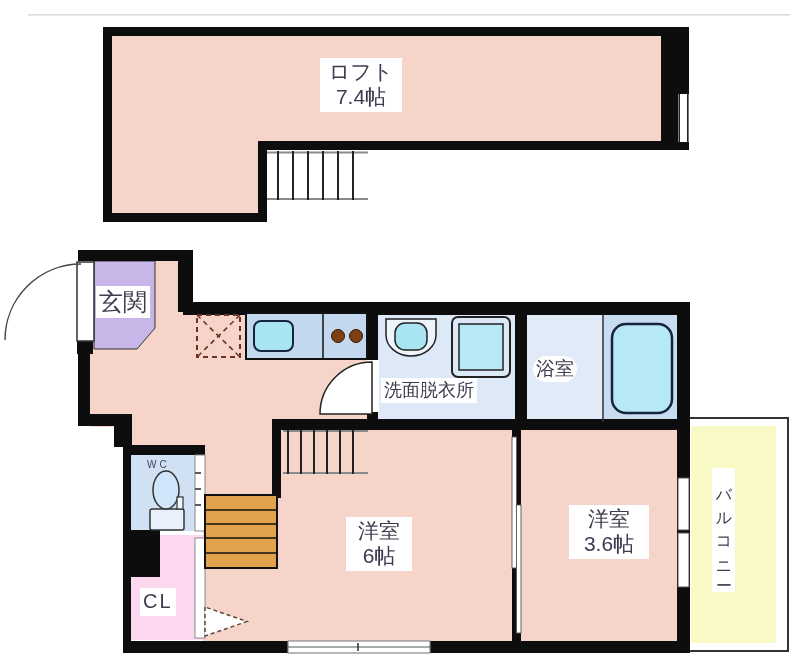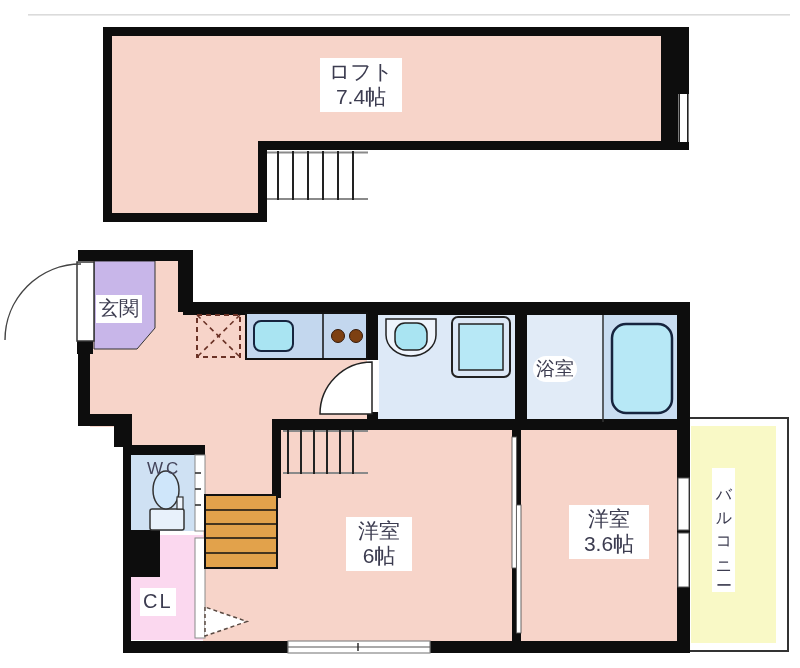--- a/index.html
+++ b/index.html
@@ -180,26 +180,27 @@
     <ellipse cx="166" cy="490" rx="13" ry="19" fill="#cfe6fa" stroke="#333" stroke-width="1.5"></ellipse>
     <rect x="177" y="497" width="6" height="12" fill="#eef4fc" stroke="#333" stroke-width="1.2"></rect>
   </g>
 </svg>
 
   <div class="label" style="left:320px;top:58px;width:76px;font-size:21px;">
     <span class="ln">ロフト</span>
     <span class="ln">7.4帖</span>
   </div>
 
-  <div class="label" style="left:96px;top:295px;font-size:20px;">玄関</div>
-
+  <div class="label" style="left:96px;top:286px;font-size:24px;">玄関</div>
+
+  <div class="label" style="left:381px;top:378px;font-size:18px;">洗面脱衣所</div>
 
   <div class="label" style="left:533px;top:356px;font-size:19px;border-radius:13px;">浴室</div>
 
-  <div class="label label-transparent" style="left:144px;top:457px;font-size:17px;color:#44445a;">WC</div>
+  <div class="label label-transparent" style="left:144px;top:457px;font-size:10px;color:#44445a;">WC</div>
 
   <div class="label" style="left:140px;top:588px;font-size:20px;letter-spacing:2px;">CL</div>
 
   <div class="label" style="left:346px;top:517px;width:60px;font-size:21px;">
     <span class="ln">洋室</span>
     <span class="ln">6帖</span>
   </div>
 
   <div class="label" style="left:569px;top:505px;width:74px;font-size:21px;">
     <span class="ln">洋室</span>

